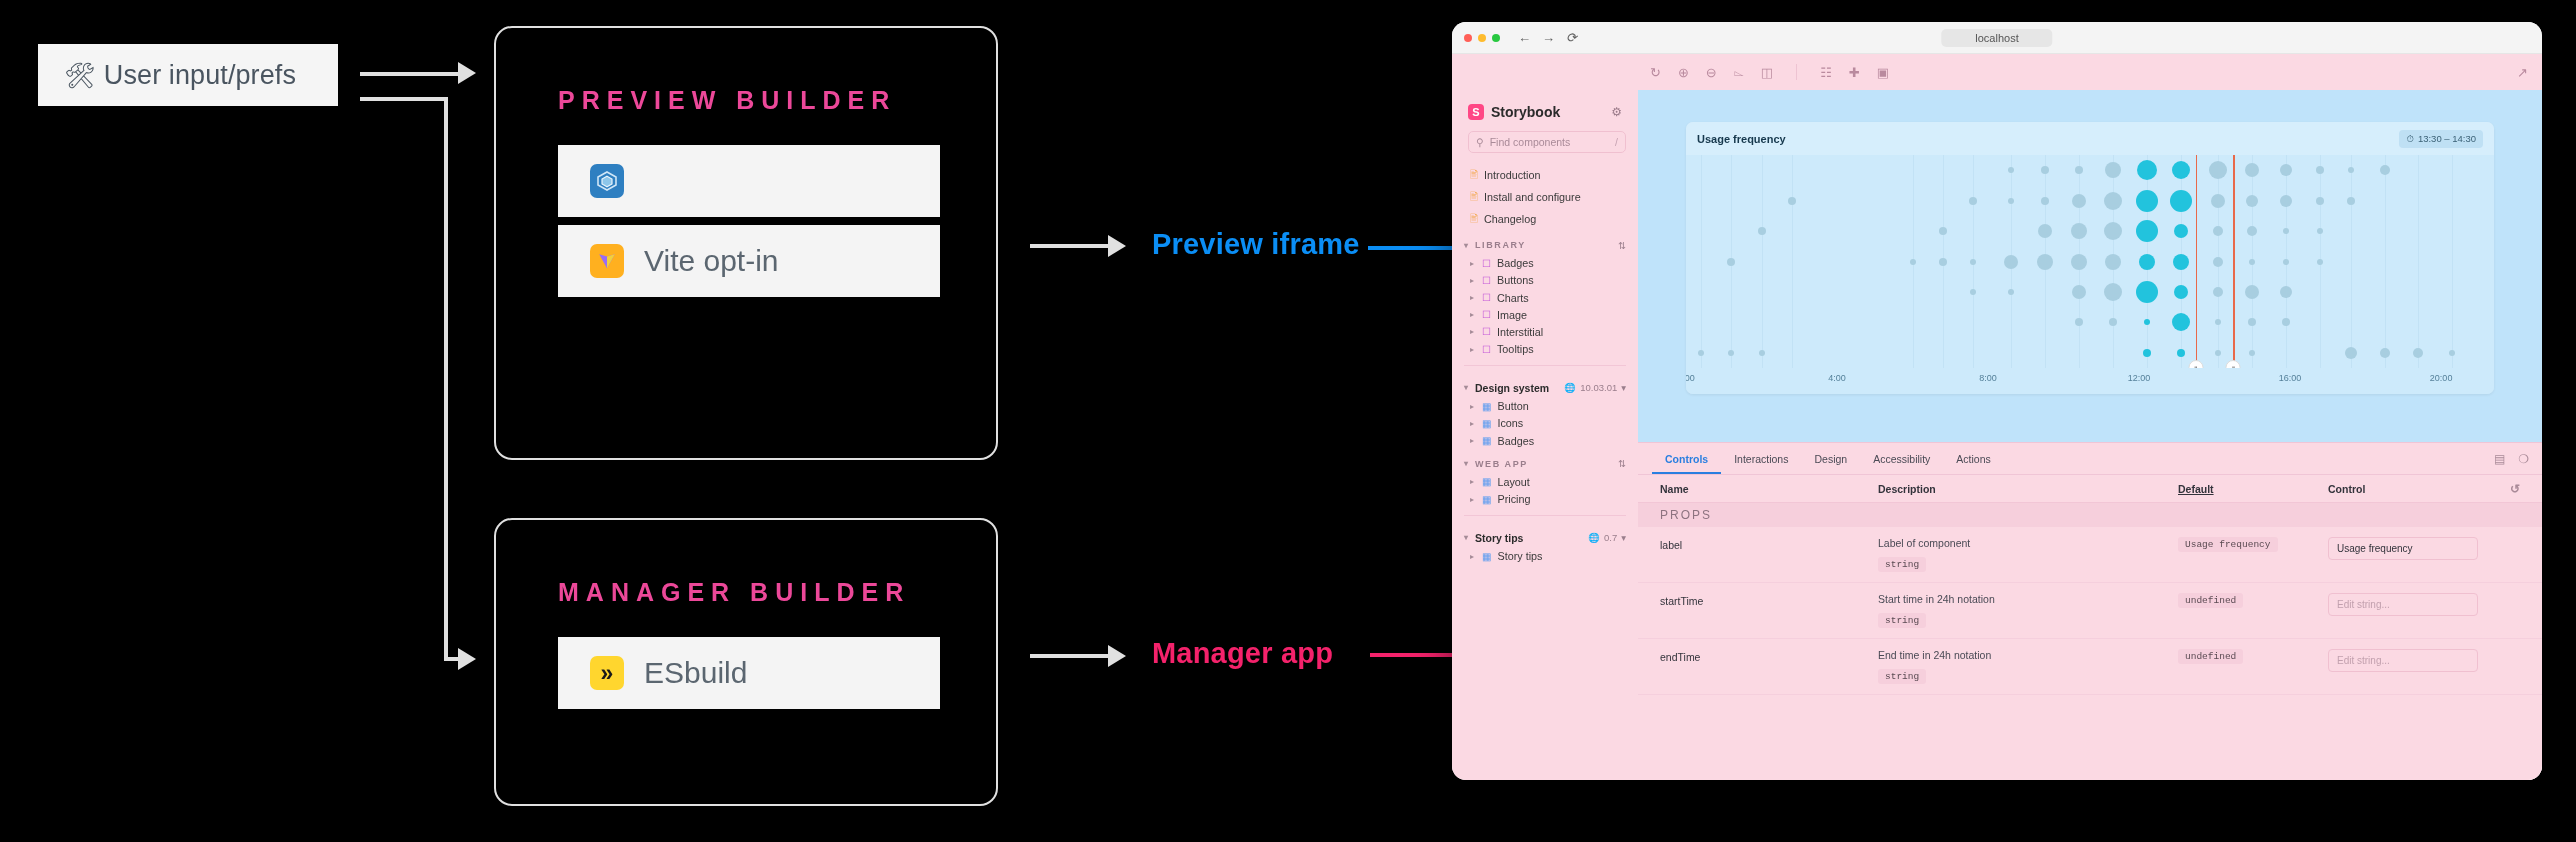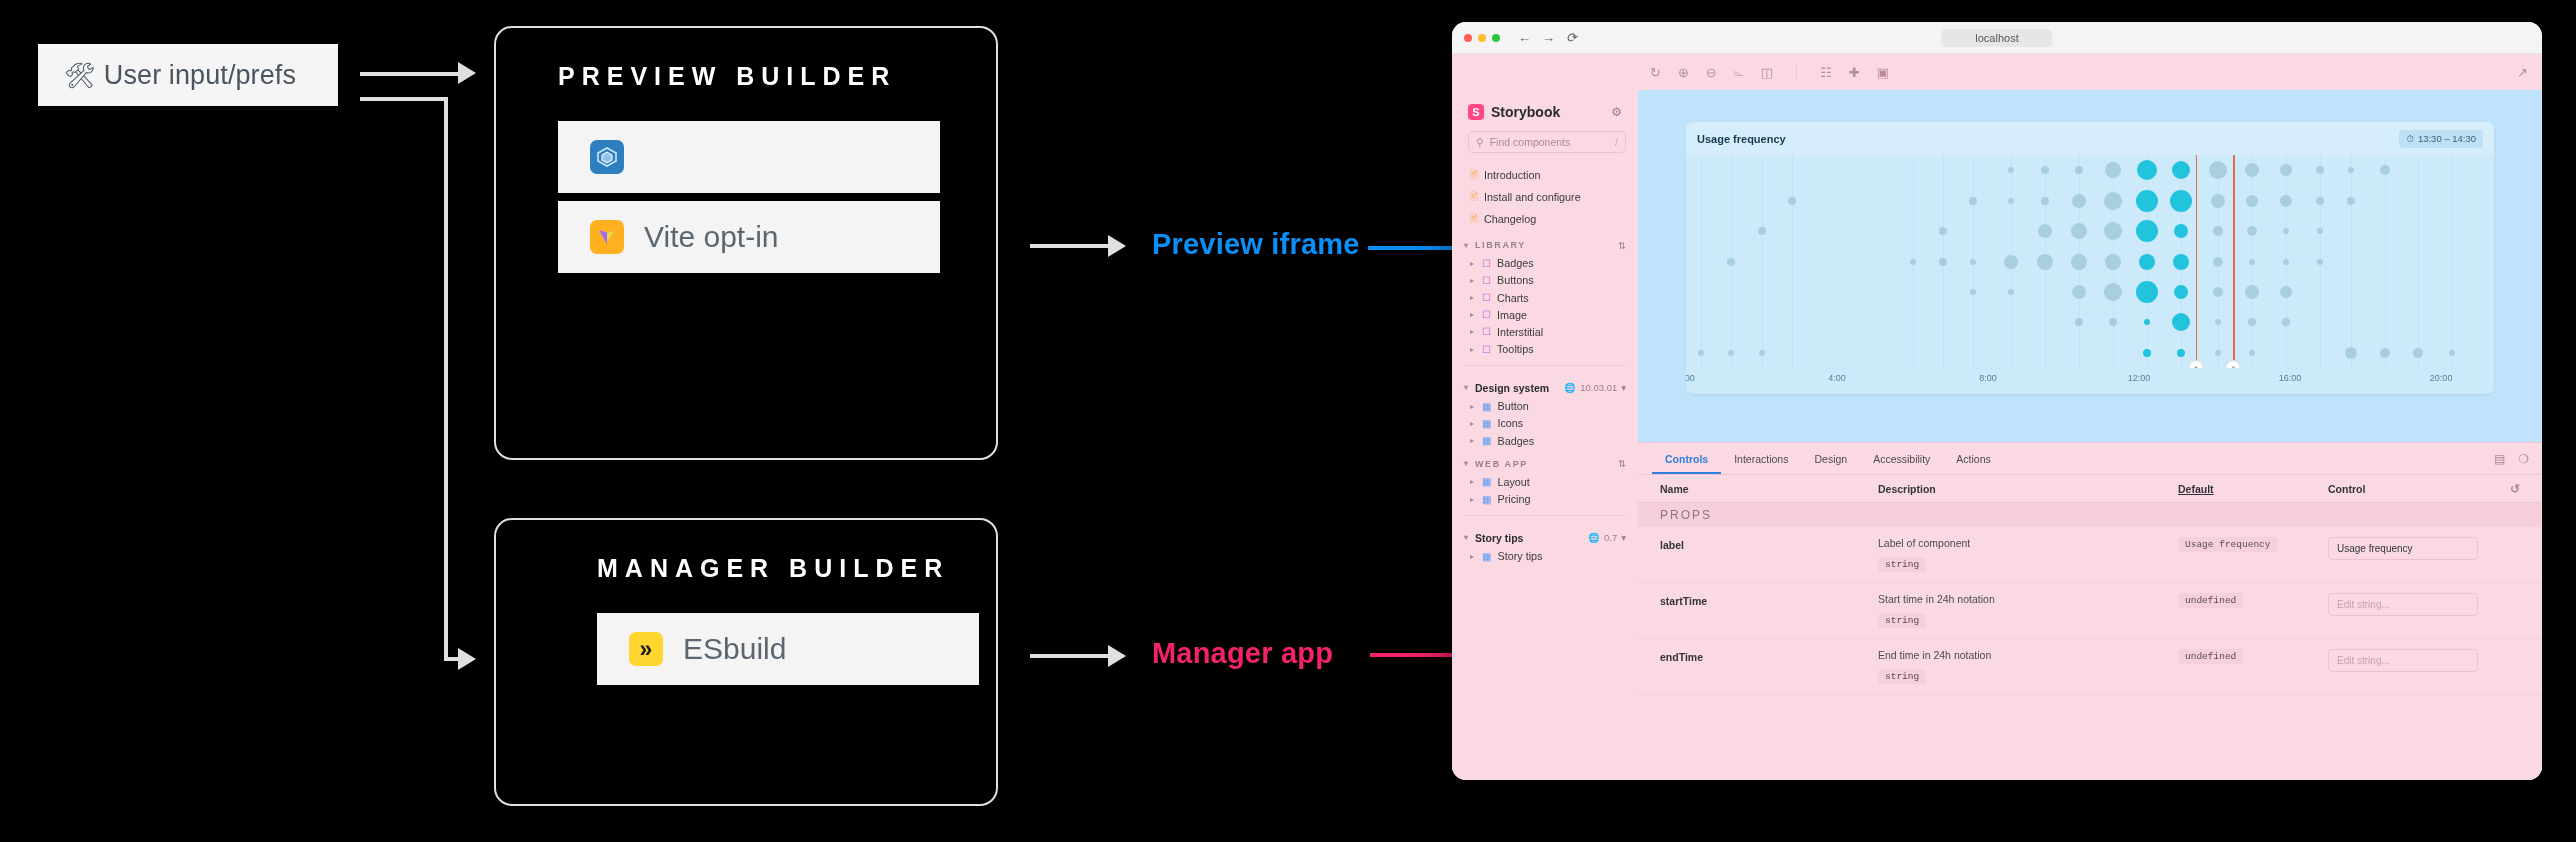--- a/index.html
+++ b/index.html
@@ -18,25 +18,25 @@
     padding-left:26px;
     font-size:27px; color:#4a5560; letter-spacing:.1px;
   }
   .tools-icon { font-size:25px; line-height:1; }
 
   .builder-box {
     position:absolute; border:2px solid #e0e0e0; border-radius:18px;
     background:#000;
   }
   #preview-builder { left:494px; top:26px; width:504px; height:434px; }
-  #manager-builder { left:494px; top:518px; width:504px; height:288px;padding-left:39px; }
+  #manager-builder { left:494px; top:518px; width:504px; height:288px; }
 
   .builder-title {
-    color:#ffffff; font-size:25px; font-weight:700; letter-spacing:7px;
-    margin:34px 0 0 62px;
+    color:#ec4899; font-size:25px; font-weight:700; letter-spacing:7px;
+    margin:58px 0 0 62px;
   }
   .builder-list { margin:30px 0 0 62px; display:flex; flex-direction:column; gap:8px; }
   .builder-item {
     width:382px; height:72px; background:#f4f4f4;
     display:flex; align-items:center; gap:20px; padding-left:32px;
     font-size:30px; color:#5b6670;
   }
   .it-icon { width:34px; height:34px; border-radius:7px; display:flex;
              align-items:center; justify-content:center; flex:0 0 auto; }
   .ic-webpack { background:#2e7fc1; }
@@ -176,21 +176,21 @@
               font-weight:700; color:#33333b; border-bottom:1px solid #f2c6d6; }
   .c-name { flex:0 0 240px; padding-left:22px; }
   .c-desc { flex:0 0 300px; }
   .c-def  { flex:0 0 150px;text-decoration:underline; }
   .c-ctrl { flex:1; }
   .tbl-sub { height:24px; display:flex; align-items:center; padding-left:22px;
              font-size:12px; letter-spacing:2px; color:#8d7380;
              background:#f6cfdc; }
   .tbl-row { display:flex; padding:10px 0; border-bottom:1px solid #f5cfdd;
              font-size:10.5px; color:#33333b; align-items:flex-start; }
-  .tbl-row .c-name { font-weight:700; padding-top:2px; }
+  .tbl-row .c-name { font-weight:400; padding-top:2px; }
   .tbl-row .c-desc { color:#4a4a55; }
   .type-pill { display:inline-block; margin-top:8px; background:#f6cfdc;
                border-radius:3px; padding:2px 7px;
                font-family:"Liberation Mono", monospace; font-size:9.5px; color:#5a4a52; }
   .def-pill { display:inline-block; background:#f6cfdc; border-radius:3px;
               padding:2px 7px; font-family:"Liberation Mono", monospace;
               font-size:9.5px; color:#5a4a52; }
   .ctrl-input { width:150px; height:23px; border:1px solid #f0c0d0; border-radius:4px;
                 display:flex; align-items:center; padding:0 8px; font-size:10px;
                 color:#33333b; background:transparent; }

